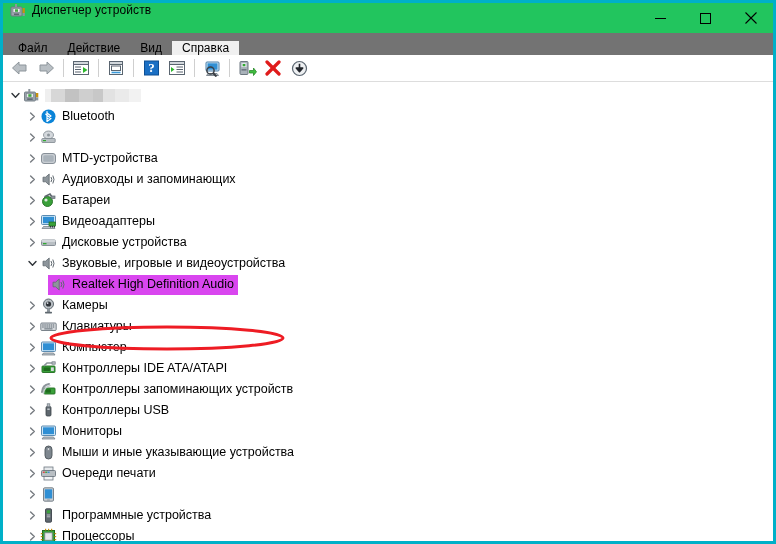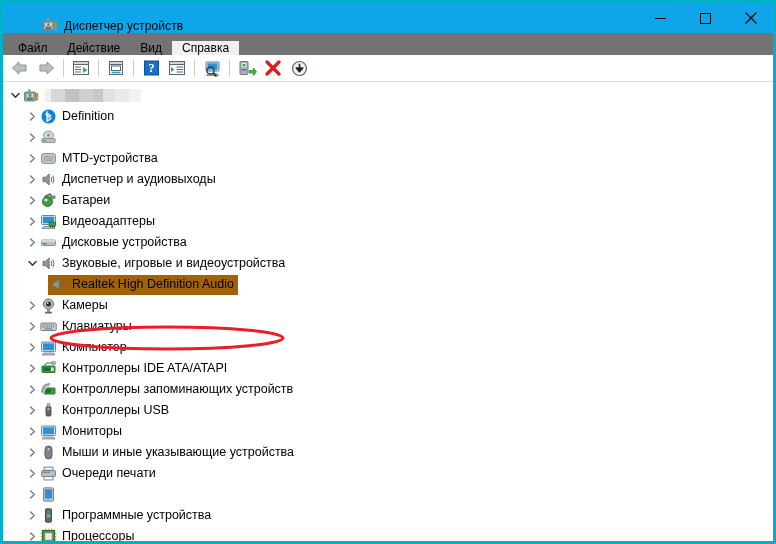--- a/index.html
+++ b/index.html
@@ -27,26 +27,25 @@
     border-top: 0;
     display: flex;
     flex-direction: column;
   }
 
   
   #titlebar {
     position: relative;
     height: 30px;
     min-height: 30px;
-    background: #0ea5e9;
-    display: flex;
-    align-items: flex-end;
+    background: #22c55e;
+    display: flex;
+    align-items: flex-start;
     border-top: 3px solid #00b0c8;
     box-sizing: content-box;
-    padding-left: 32px;
   }
   #app-icon {
     width: 16px; height: 16px;
     margin-left: 7px;
     margin-right: 6px;
     position: relative;
     flex: 0 0 auto;
   }
   #title-text {
     font-size: 12px;
@@ -146,21 +145,21 @@
     margin-right: 5px;
     flex: 0 0 auto;
     position: relative;
   }
   .tlabel {
     font-size: 12.5px;
     color: #000000;
     line-height: 17px;
   }
   .row.selected .sel-wrap {
-    background: #a16207;
+    background: #d946ef;
     padding: 1px 4px 2px 2px;
   }
   .sel-wrap {
     display: flex;
     align-items: center;
     padding: 1px 4px 2px 2px;
   }
   .depth0 { padding-left: 4px; }
   .depth1 { padding-left: 21px; }
   .depth2 { padding-left: 45px; }
@@ -369,21 +368,21 @@
         <svg width="9" height="9" viewBox="0 0 9 9">
             <path d="M2.6 1 L6.3 4.5 L2.6 8" fill="none" stroke="#767b80" stroke-width="1.4" stroke-linecap="round" stroke-linejoin="round"></path>
           </svg>
       </span>
       <span class="ticon">
         <svg width="17" height="17" viewBox="0 0 17 17">
           <circle cx="8.5" cy="8.5" r="7" fill="#0a84d8"></circle>
           <path d="M7 5 L11 8 L7 11 M7 3.5 L7 13.5 L11 10.5 L5.8 6.2" fill="none" stroke="#ffffff" stroke-width="1.2" stroke-linejoin="round" stroke-linecap="round"></path>
         </svg>
       </span>
-      <span class="tlabel">Definition</span>
+      <span class="tlabel">Bluetooth</span>
     </div>
 
     <div class="row depth1">
       <span class="chev">
         <svg width="9" height="9" viewBox="0 0 9 9">
             <path d="M2.6 1 L6.3 4.5 L2.6 8" fill="none" stroke="#767b80" stroke-width="1.4" stroke-linecap="round" stroke-linejoin="round"></path>
           </svg>
       </span>
       <span class="ticon">
         <svg width="17" height="17" viewBox="0 0 17 17">
@@ -416,21 +415,21 @@
             <path d="M2.6 1 L6.3 4.5 L2.6 8" fill="none" stroke="#767b80" stroke-width="1.4" stroke-linecap="round" stroke-linejoin="round"></path>
           </svg>
       </span>
       <span class="ticon">
         <svg width="17" height="17" viewBox="0 0 17 17">
           <path d="M3 6.2 L5.6 6.2 L9.2 3 L9.2 14 L5.6 10.8 L3 10.8 Z" fill="#8d959b" stroke="#5f686f" stroke-width="0.8" stroke-linejoin="round"></path>
           <path d="M11 6 Q12.6 8.5 11 11" fill="none" stroke="#5f686f" stroke-width="1"></path>
           <path d="M12.8 4.5 Q15.2 8.5 12.8 12.5" fill="none" stroke="#5f686f" stroke-width="1"></path>
         </svg>
       </span>
-      <span class="tlabel">Диспетчер и аудиовыходы</span>
+      <span class="tlabel">Аудиовходы и запоминающих</span>
     </div>
 
     <div class="row depth1">
       <span class="chev">
         <svg width="9" height="9" viewBox="0 0 9 9">
             <path d="M2.6 1 L6.3 4.5 L2.6 8" fill="none" stroke="#767b80" stroke-width="1.4" stroke-linecap="round" stroke-linejoin="round"></path>
           </svg>
       </span>
       <span class="ticon">
         <svg width="17" height="17" viewBox="0 0 17 17">

